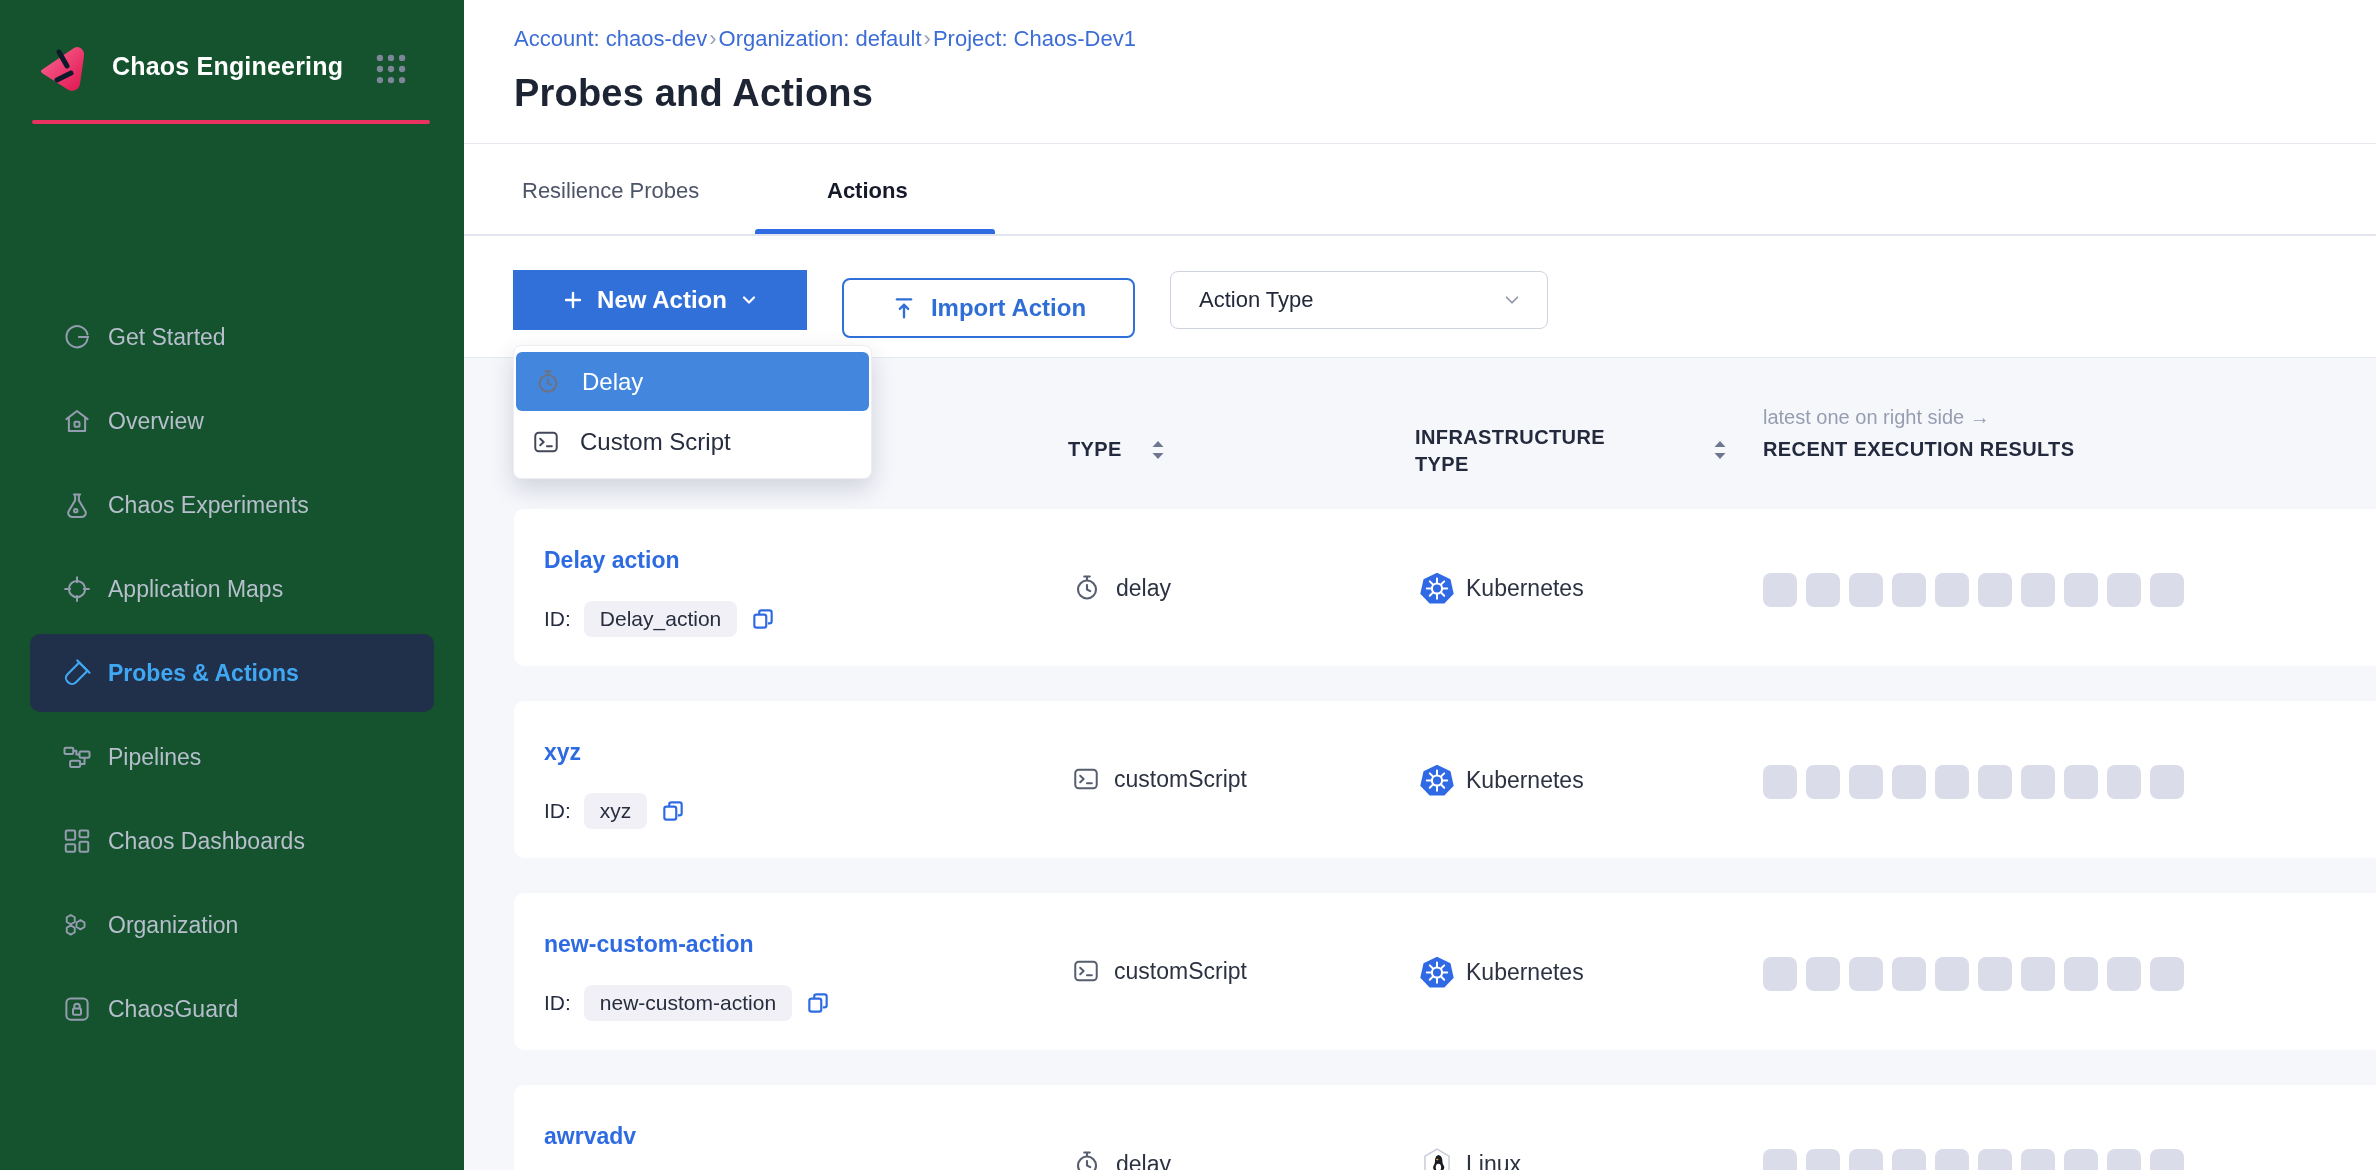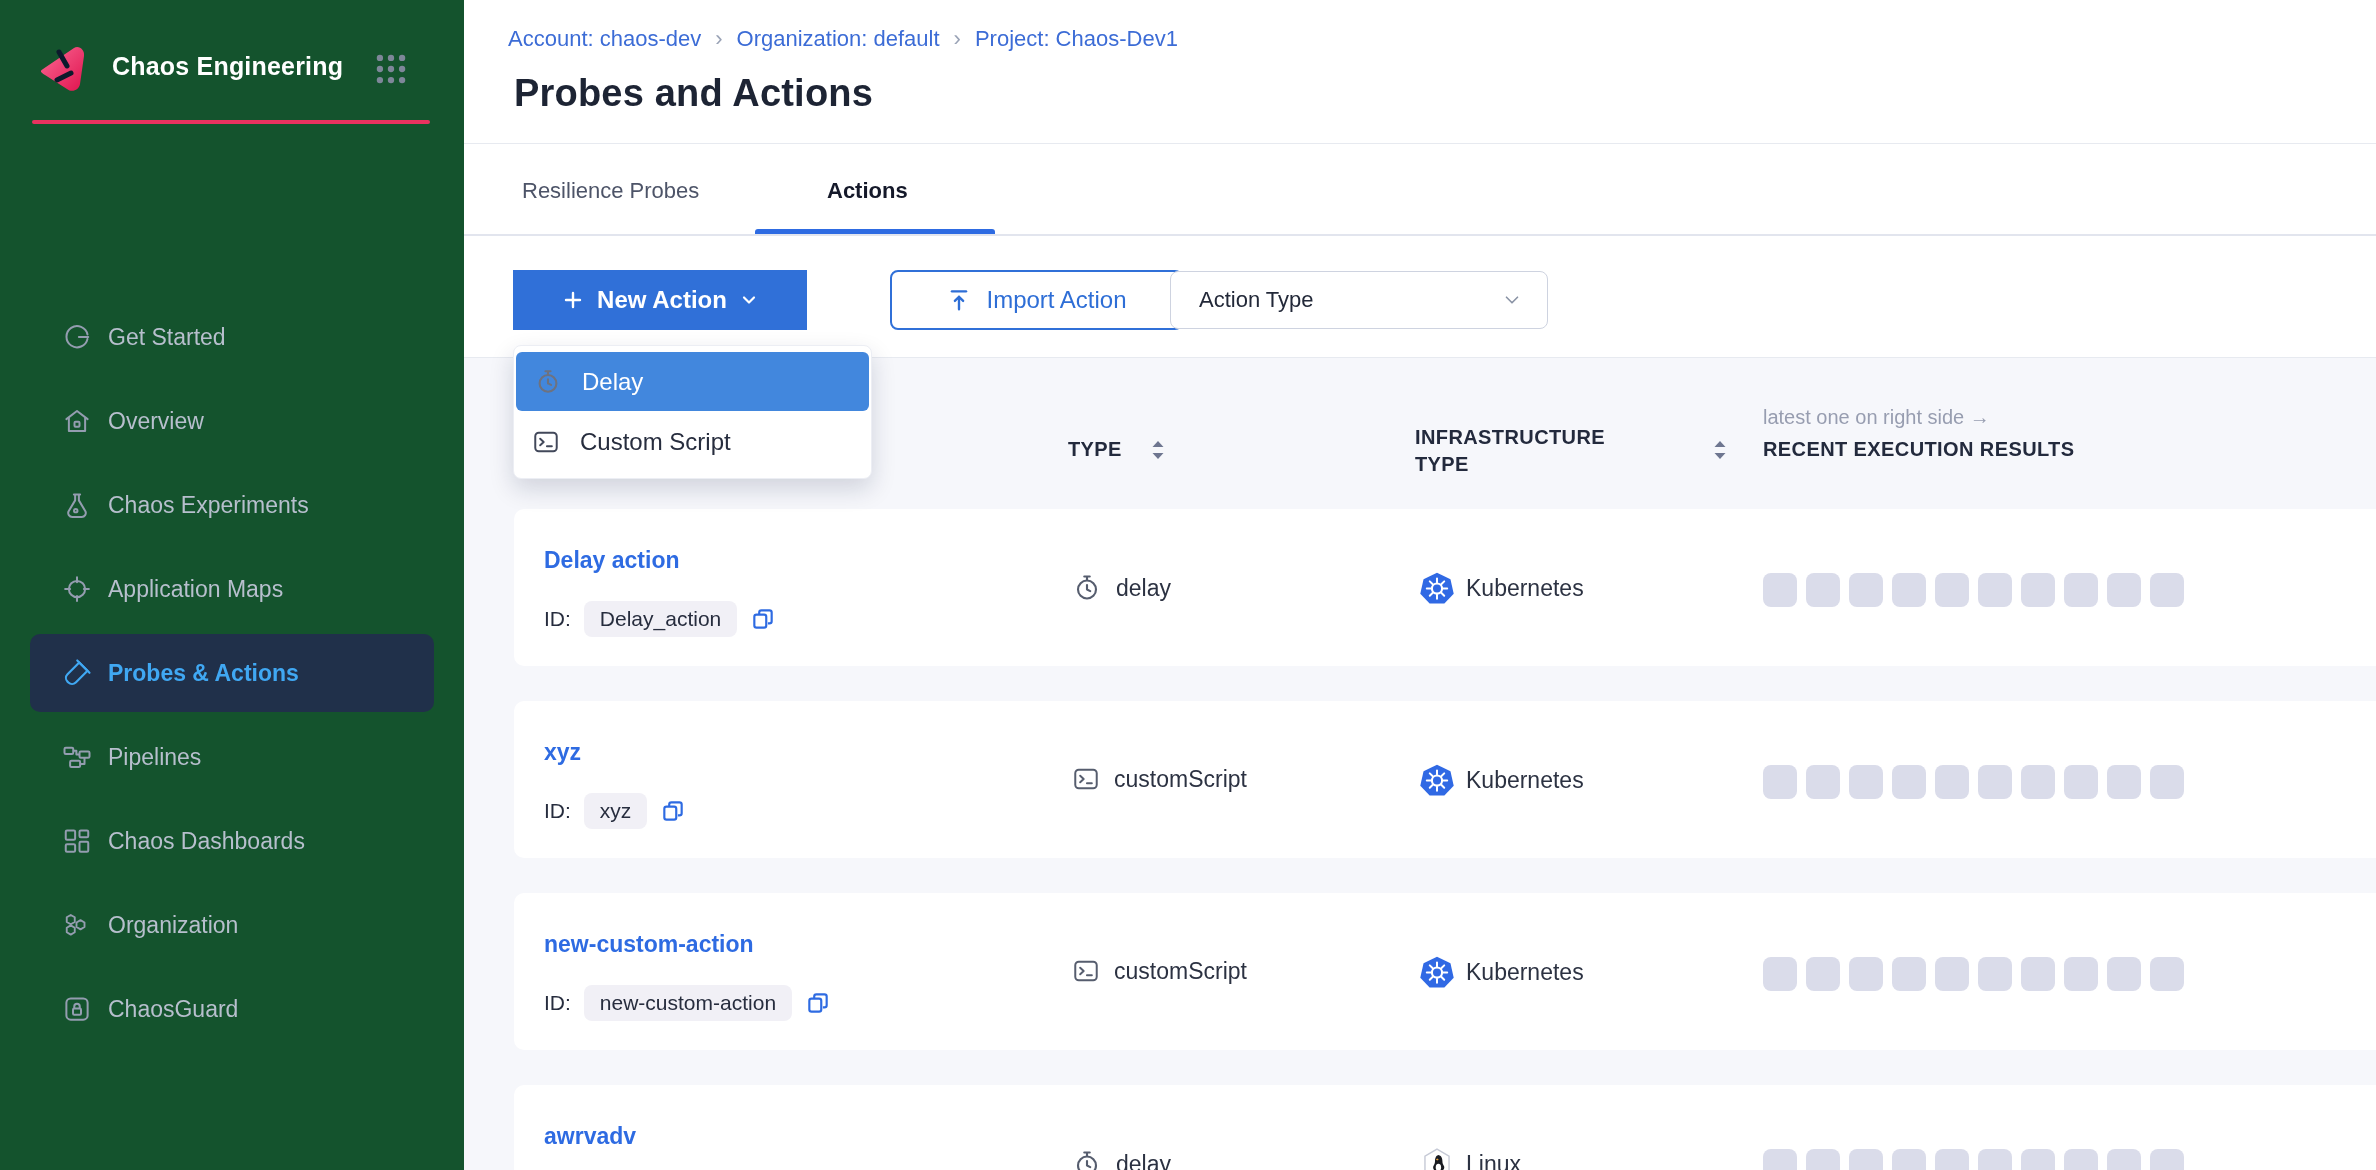--- a/index.html
+++ b/index.html
@@ -22,36 +22,36 @@
   .nav{position:absolute;left:0;top:295px;width:464px;display:flex;flex-direction:column;}
   .nav-item{height:84px;display:flex;align-items:center;padding-left:62px;gap:16px;box-sizing:border-box;
             color:#b7bfcd;font-size:23px;cursor:pointer;}
   .nav-item .nicon{color:#949db0;width:30px;height:30px;flex:0 0 30px;}
   .nav-item.active{height:78px;margin:3px 30px;padding-left:32px;background:#20304a;border-radius:10px;
                    color:#40a8f3;font-weight:700;}
   .nav-item.active .nicon{color:#40a8f3;}
 
   
   .main{position:absolute;left:464px;top:0;width:1912px;height:1170px;background:#fff;}
-  .breadcrumb{position:absolute;left:44px;top:26px;display:flex;align-items:center;gap:14px;font-size:22px;}
+  .breadcrumb{position:absolute;left:50px;top:26px;display:flex;align-items:center;gap:2px;font-size:22px;}
   .crumb{color:#3c6cd6;cursor:pointer;}
   .crumb-sep{color:#9aa3b6;}
   .page-title{position:absolute;left:50px;top:72px;font-size:38px;font-weight:700;color:#1d2434;letter-spacing:.2px;}
   .rule1{position:absolute;left:0;right:0;top:143px;height:1px;background:#e7eaf0;}
   .tab{position:absolute;top:178px;font-size:22px;cursor:pointer;}
   .tab-inactive{left:58px;color:#4d5468;}
   .tab-active{left:363px;color:#15192a;font-weight:700;}
   .tab-underline{position:absolute;left:291px;top:229px;width:240px;height:6px;background:#2e6be2;border-radius:3px 3px 0 0;}
   .rule2{position:absolute;left:0;right:0;top:234px;height:2px;background:#e2e5ee;}
 
   .btn-primary{position:absolute;left:49px;top:270px;width:294px;height:60px;background:#3070d8;border-radius:0;
                display:flex;align-items:center;justify-content:center;gap:12px;color:#fff;font-size:24px;font-weight:700;cursor:pointer;}
-  .btn-outline{position:absolute;left:378px;top:270px;width:293px;height:60px;border:2px solid #3070d8;border-radius:8px;
+  .btn-outline{position:absolute;left:378px;top:278px;width:293px;height:60px;border:2px solid #3070d8;border-radius:8px;
                box-sizing:border-box;background:#fff;display:flex;align-items:center;justify-content:center;gap:14px;
-               color:#2e6ed6;font-size:24px;font-weight:400;cursor:pointer;margin-left:48px;}
+               color:#2e6ed6;font-size:24px;font-weight:700;cursor:pointer;}
   .select{position:absolute;left:706px;top:271px;width:378px;height:58px;border:1px solid #ced3e0;border-radius:8px;
           box-sizing:border-box;background:#fff;display:flex;align-items:center;cursor:pointer;}
   .select-label{margin-left:28px;font-size:22px;color:#232939;}
   .select-chevron{margin-left:auto;margin-right:24px;color:#8a93a5;}
 
   .table-zone{position:absolute;left:0;right:0;top:357px;bottom:0;background:#f6f7fb;border-top:1px solid #e7eaf0;}
 
   
   .menu{position:absolute;left:49px;top:345px;width:359px;height:134px;background:#fff;border:1px solid #eceef4;
         border-radius:8px;box-sizing:border-box;box-shadow:0 10px 24px rgba(15,25,60,.16);z-index:50;overflow:hidden;}

